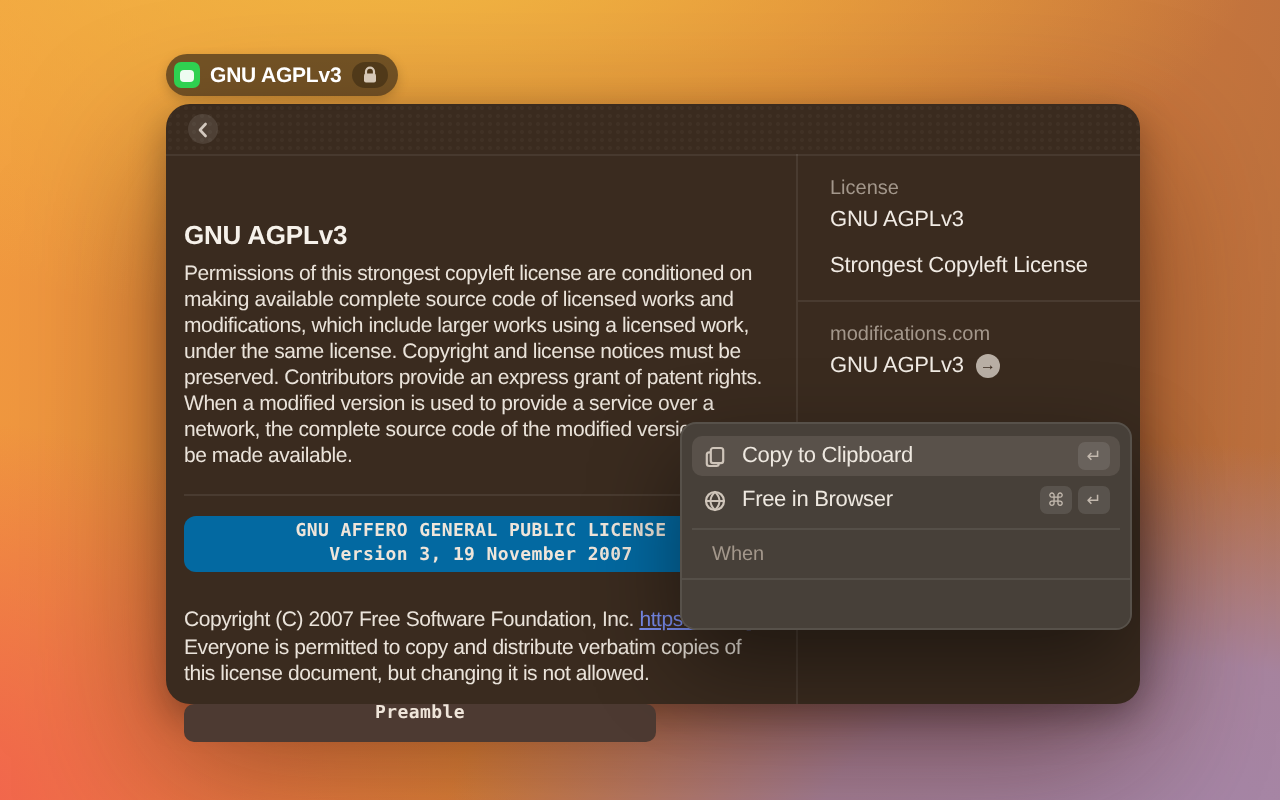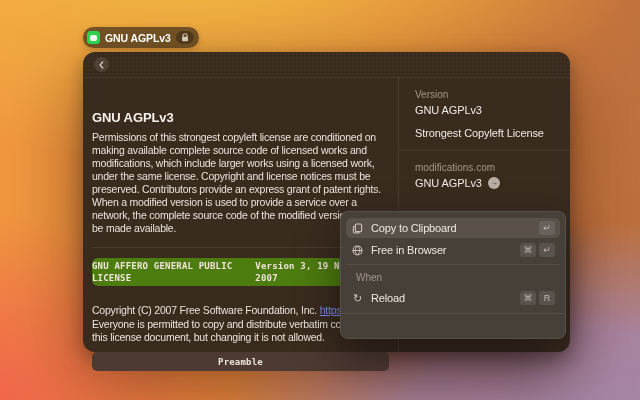--- a/index.html
+++ b/index.html
@@ -39,41 +39,41 @@
     background-size:4px 4px;opacity:.55;}
   .backbtn{position:absolute;left:11px;top:5px;width:15px;height:15px;border-radius:50%;
     background:rgba(255,255,255,.1);display:flex;align-items:center;justify-content:center;z-index:2;}
   
   .main{position:absolute;left:9px;top:25px;width:306px;}
   .title{position:absolute;left:0;top:33px;font-size:13px;font-weight:700;color:#f6f1ea;letter-spacing:-.1px;}
   .desc{position:absolute;left:0;top:54px;width:297px;font-size:10.5px;line-height:13px;
     color:#eae3da;letter-spacing:-.22px;}
   .hdiv{position:absolute;left:0;top:170px;width:298px;height:1px;background:rgba(255,255,255,.08);}
   .codeblock{position:absolute;left:0;top:181px;width:297px;height:28px;border-radius:6px;
-    background:#4d7c0f;display:flex;align-items:center;justify-content:center;
+    background:#0369a1;display:flex;flex-direction:column;align-items:center;justify-content:center;
     font-family:"DejaVu Sans Mono",monospace;font-size:9px;font-weight:700;color:#efe5da;
     line-height:12px;letter-spacing:.2px;}
   .copyrt{position:absolute;left:0;top:227px;font-size:10.5px;line-height:13.5px;color:#eae3da;
     letter-spacing:-.22px;white-space:nowrap;}
   .copyrt a{color:#7b8ef0;text-decoration:underline;}
-  .preamble{position:absolute;left:0;top:275px;width:297px;height:19px;border-radius:5px;
-    background:#4d3a32;display:flex;align-items:center;justify-content:center;
+  .preamble{position:absolute;left:0;top:275px;width:236px;height:19px;border-radius:5px;
+    background:#4d3a32;display:flex;align-items:flex-start;justify-content:center;
     font-family:"DejaVu Sans Mono",monospace;font-size:9px;font-weight:700;color:#efe5da;letter-spacing:.2px;}
   
   .sidebar{position:absolute;left:315px;top:25px;bottom:0;right:0;
     border-left:1px solid rgba(255,255,255,.08);padding:12px 0 0 16px;box-sizing:border-box;}
   .slabel{font-size:10px;color:#a3978b;margin-bottom:4px;}
   .svalue{font-size:11px;color:#f1ebe4;margin-bottom:11px;letter-spacing:-.1px;}
   .sdiv{height:1px;background:rgba(255,255,255,.08);margin:0 0 11px -16px;}
   .sitelink{display:flex;align-items:center;gap:6px;}
   .arrowcircle{width:12px;height:12px;border-radius:50%;background:#b9afa5;color:#3a2b1f;
     display:flex;align-items:center;justify-content:center;font-size:8px;font-weight:700;line-height:1;}
   
   .menu{
-    position:absolute;left:340px;top:211px;width:226px;height:128px;z-index:5;
+    position:absolute;left:340px;top:211px;width:226px;height:104px;z-index:5;
     background:#474039;border:1px solid rgba(255,255,255,.09);box-sizing:border-box;
     border-radius:8px;box-shadow:0 18px 45px rgba(0,0,0,.45);
     overflow:hidden;
   }
   .mlist{padding:6px 5px 0 5px;}
   .mrow{height:20px;margin-bottom:2px;border-radius:5px;display:flex;align-items:center;
     gap:7px;padding:0 5px;color:#eee8e0;}
   .mrow.sel{background:#59514a;}
   .mrow .mlabel{font-size:11px;letter-spacing:-.15px;flex:1;white-space:nowrap;}
   .micon{width:13px;display:flex;align-items:center;justify-content:center;color:#cfc5ba;flex:0 0 auto;}
@@ -130,21 +130,21 @@
       <div><span>Copyright (C) 2007 Free Software Foundation, Inc. </span><a href="#">https://fsf.org/</a></div>
       <div>Everyone is permitted to copy and distribute verbatim copies of</div>
       <div>this license document, but changing it is not allowed.</div>
     </div>
     <div class="preamble">
       <span>Preamble</span>
     </div>
   </div>
 
   <div class="sidebar">
-    <div class="slabel">Version</div>
+    <div class="slabel">License</div>
     <div class="svalue">GNU AGPLv3</div>
     <div class="svalue">Strongest Copyleft License</div>
     <div class="sdiv"></div>
     <div class="slabel">modifications.com</div>
     <div class="svalue sitelink">
       <span>GNU AGPLv3</span>
       <span class="arrowcircle">→</span>
     </div>
   </div>
 </div>

